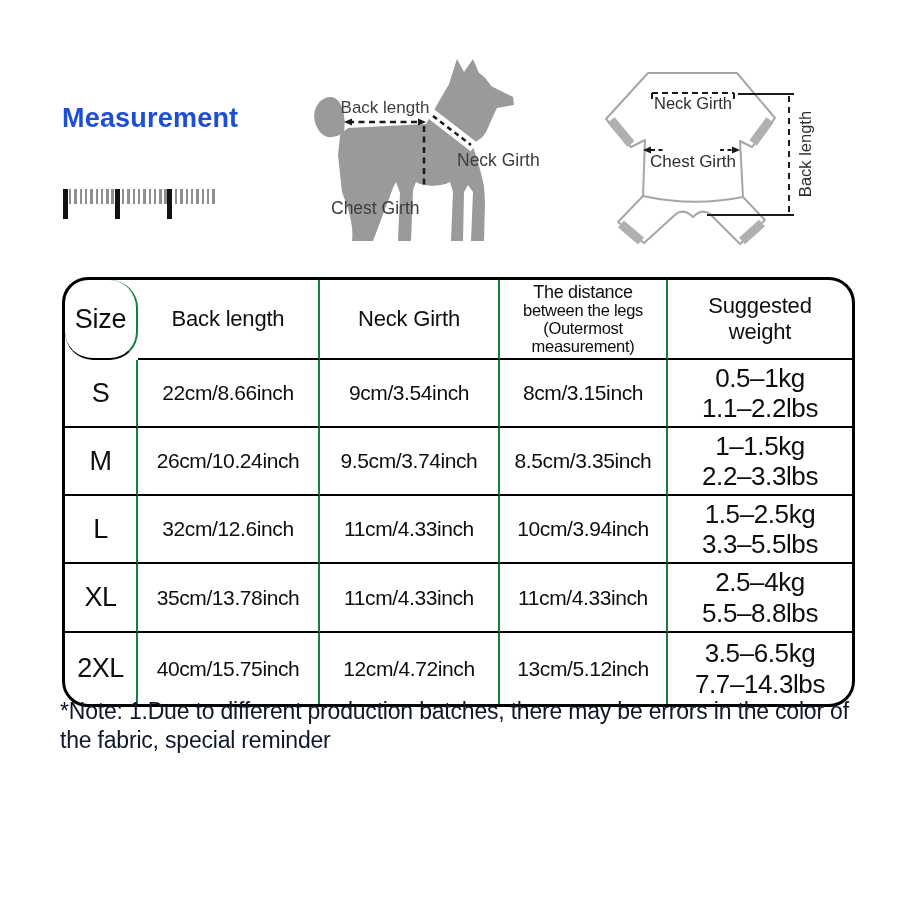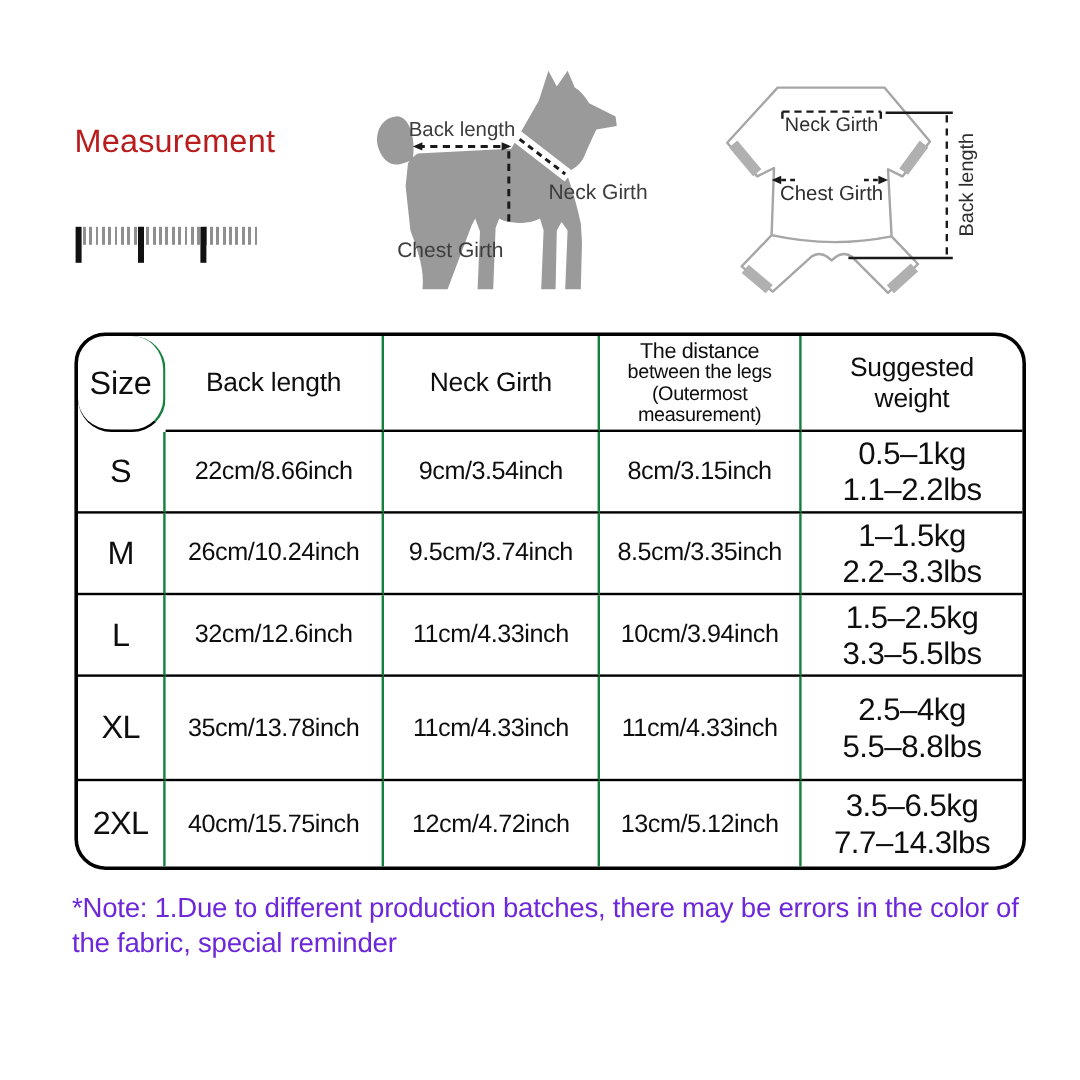--- a/index.html
+++ b/index.html
@@ -3,21 +3,21 @@
 <meta charset="utf-8">
 <style>
   html,body{margin:0;padding:0;}
   body{
     width:900px;height:900px;background:#fff;position:relative;overflow:hidden;
     font-family:"Liberation Sans","DejaVu Sans",sans-serif;color:#1b1b1b;
   }
   
   .title{
     position:absolute;left:62px;top:103px;
-    font-size:27px;font-weight:normal;line-height:1.12;color:#b91c1c;letter-spacing:.2px;
+    font-size:27px;font-weight:bold;line-height:1.12;color:#1d4ed8;letter-spacing:.2px;
   }
   
   .ruler{position:absolute;left:63px;top:189px;width:154px;height:32px;}
   .ruler .ticks{
     position:absolute;left:6px;top:0;width:148px;height:15px;
     background:repeating-linear-gradient(90deg,#8f8f8f 0 2.4px,transparent 2.4px 5.3px);
   }
   .ruler .bar{position:absolute;top:0;width:5px;height:30px;background:#111;}
   .ruler .b1{left:0;} .ruler .b2{left:52px;} .ruler .b3{left:104px;}
   
@@ -36,22 +36,22 @@
   table.size td:last-child{border-right:none;}
   table.size tr:last-child td{border-bottom:none;text-align:center;}
   .hd{font-size:22px;letter-spacing:-.2px;}
   .hd-size{font-size:27px;border-radius:28px;}
   .dist-l1{font-size:18px;line-height:1.08;letter-spacing:-.3px;}
   .dist-l{font-size:16.5px;line-height:1.08;letter-spacing:-.3px;}
   .sz{font-size:27px;letter-spacing:-.5px;}
   .val{font-size:21px;letter-spacing:-.4px;}
   .wt{font-size:26px;line-height:1.16;letter-spacing:-.4px;}
   
-  .notes{position:absolute;left:60px;top:742px;width:814px;font-size:23px;
-    line-height:1.24;letter-spacing:-.2px;color:#6d28d9;}
+  .notes{position:absolute;left:60px;top:697px;width:814px;font-size:23px;
+    line-height:1.24;letter-spacing:-.2px;color:#0f172a;}
   .notes p{margin:0 0 15px 0;}
 </style>
 </head>
 <body>
 
 <div class="title">
   <div>Measurement</div>
 </div>
 
 <div class="ruler">
@@ -173,21 +173,21 @@
   <tr style="height:68px">
     <td class="sz">L</td>
     <td class="val">32cm/12.6inch</td>
     <td class="val">11cm/4.33inch</td>
     <td class="val">10cm/3.94inch</td>
     <td class="wt">
       <div>1.5–2.5kg</div>
       <div>3.3–5.5lbs</div>
     </td>
   </tr>
-  <tr style="height:87px">
+  <tr style="height:69px">
     <td class="sz">XL</td>
     <td class="val">35cm/13.78inch</td>
     <td class="val">11cm/4.33inch</td>
     <td class="val">11cm/4.33inch</td>
     <td class="wt">
       <div>2.5–4kg</div>
       <div>5.5–8.8lbs</div>
     </td>
   </tr>
   <tr style="height:71px">

